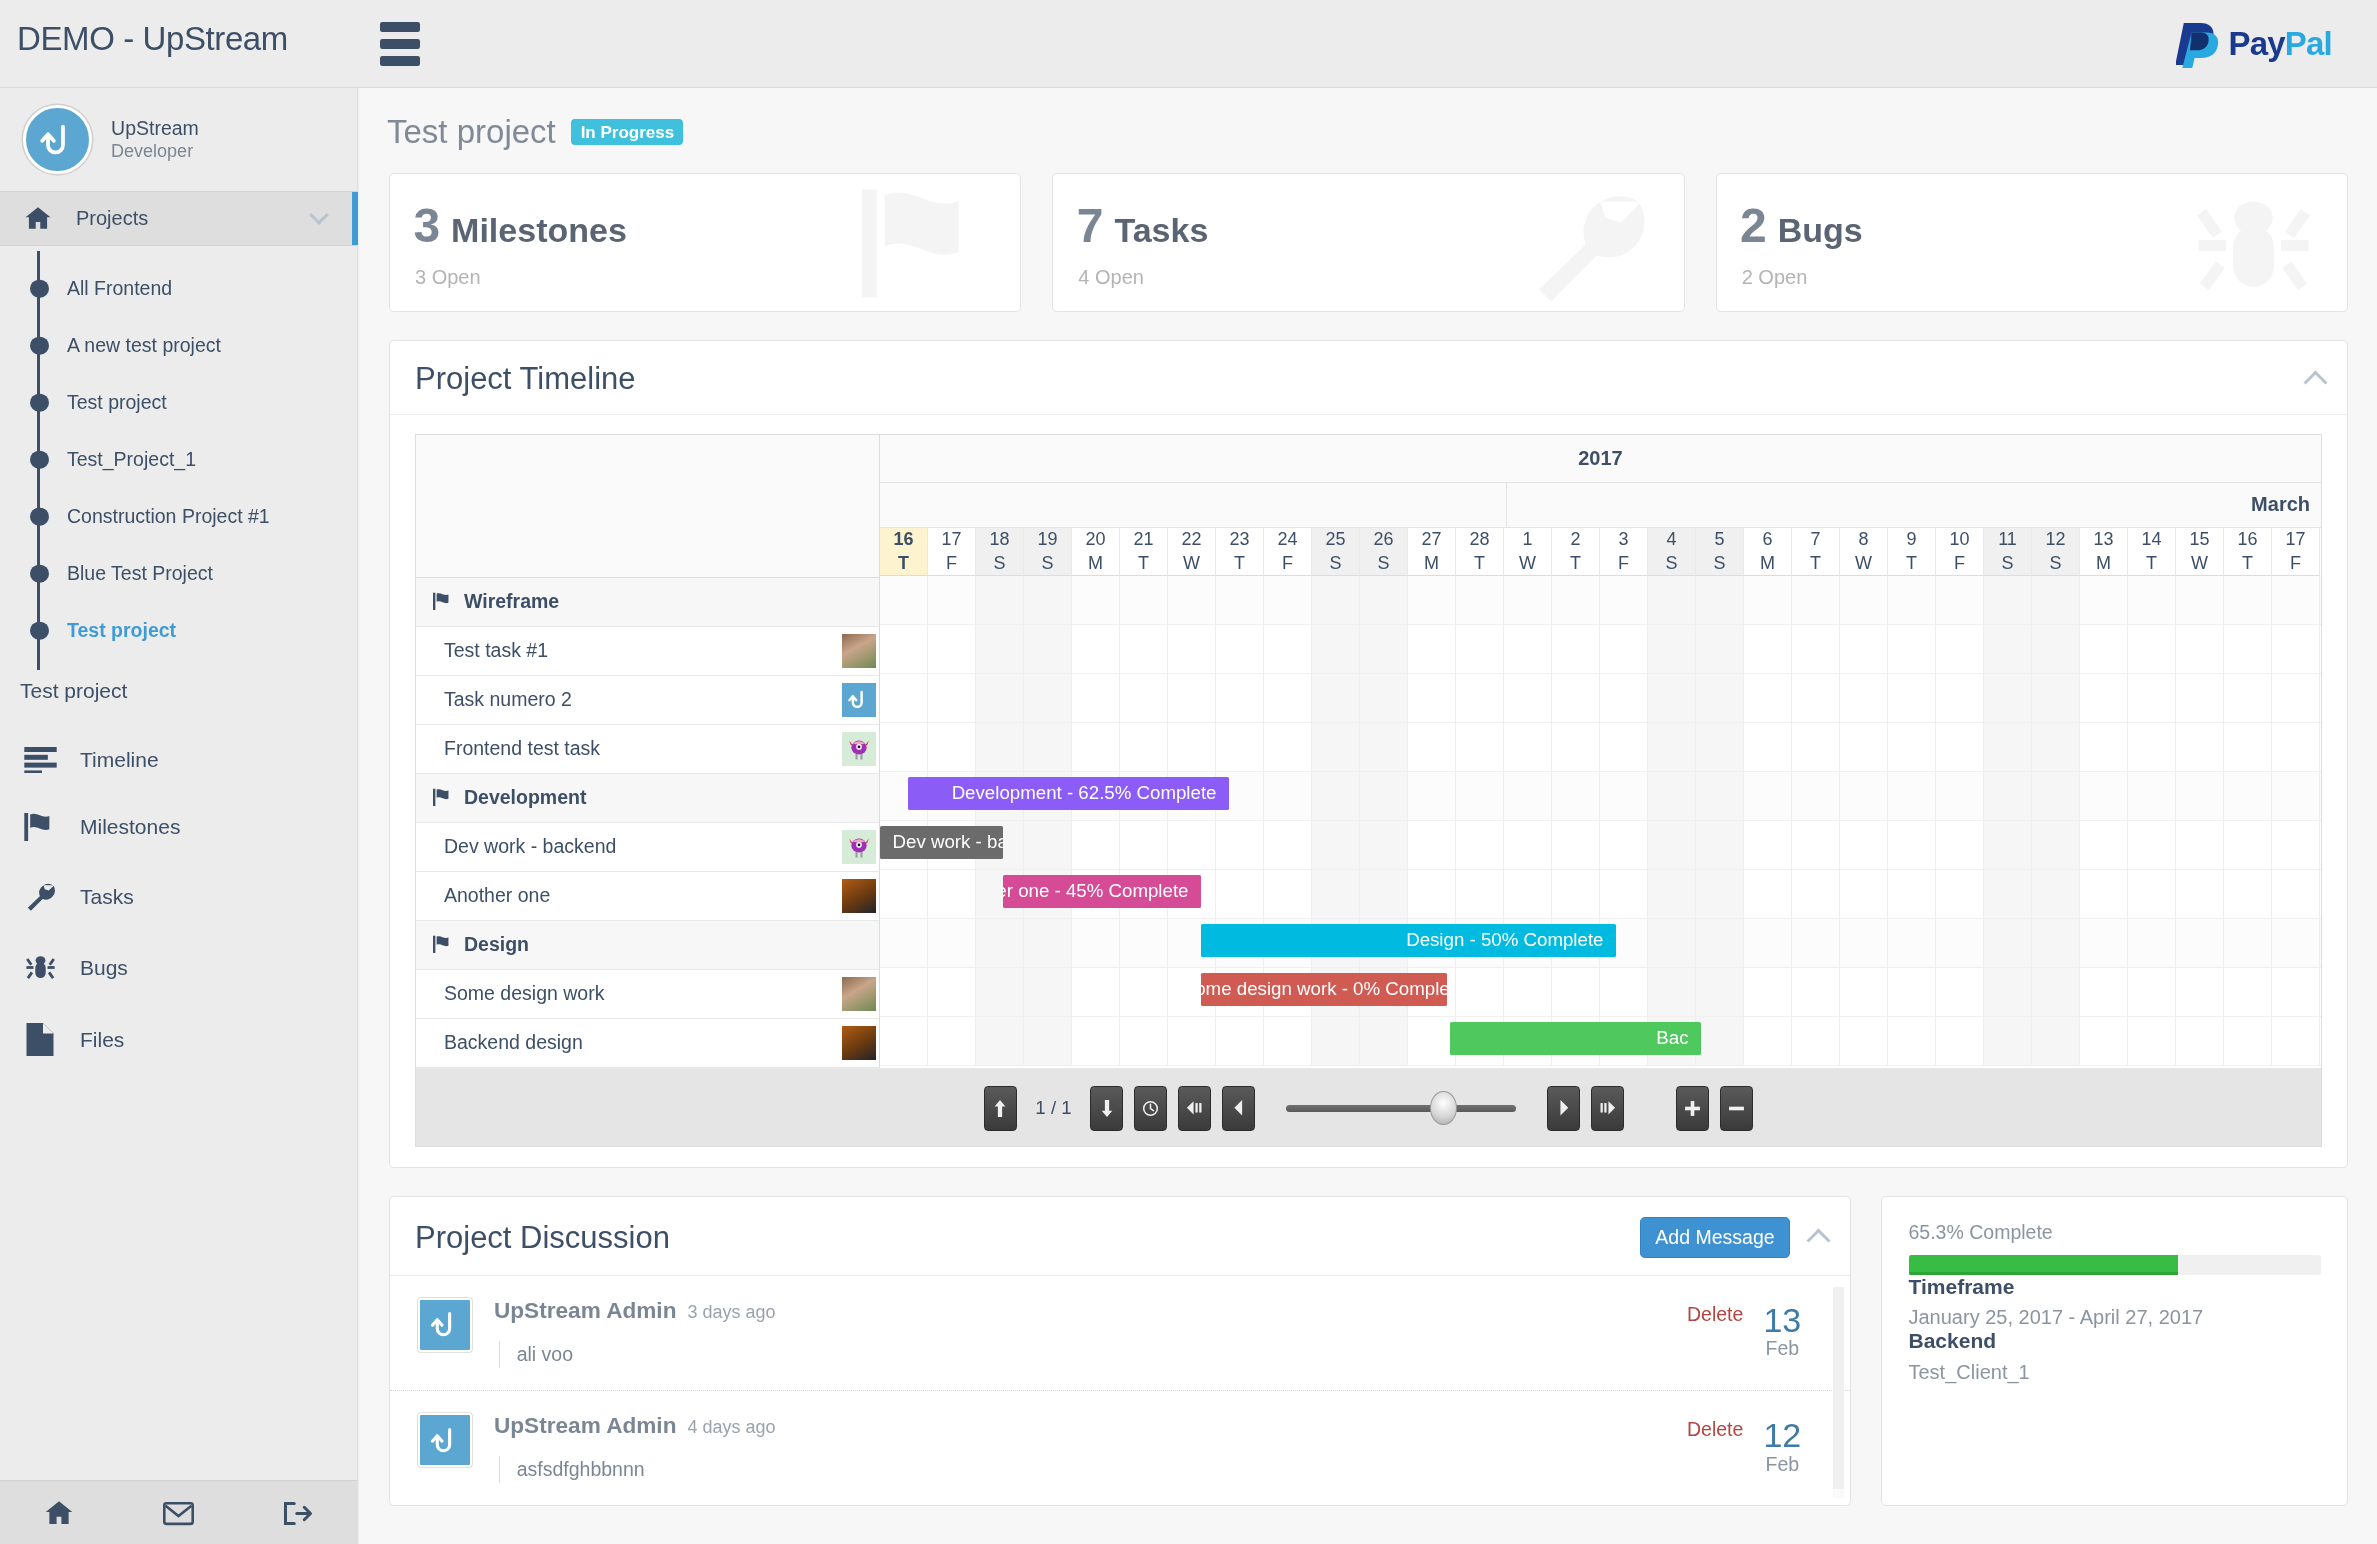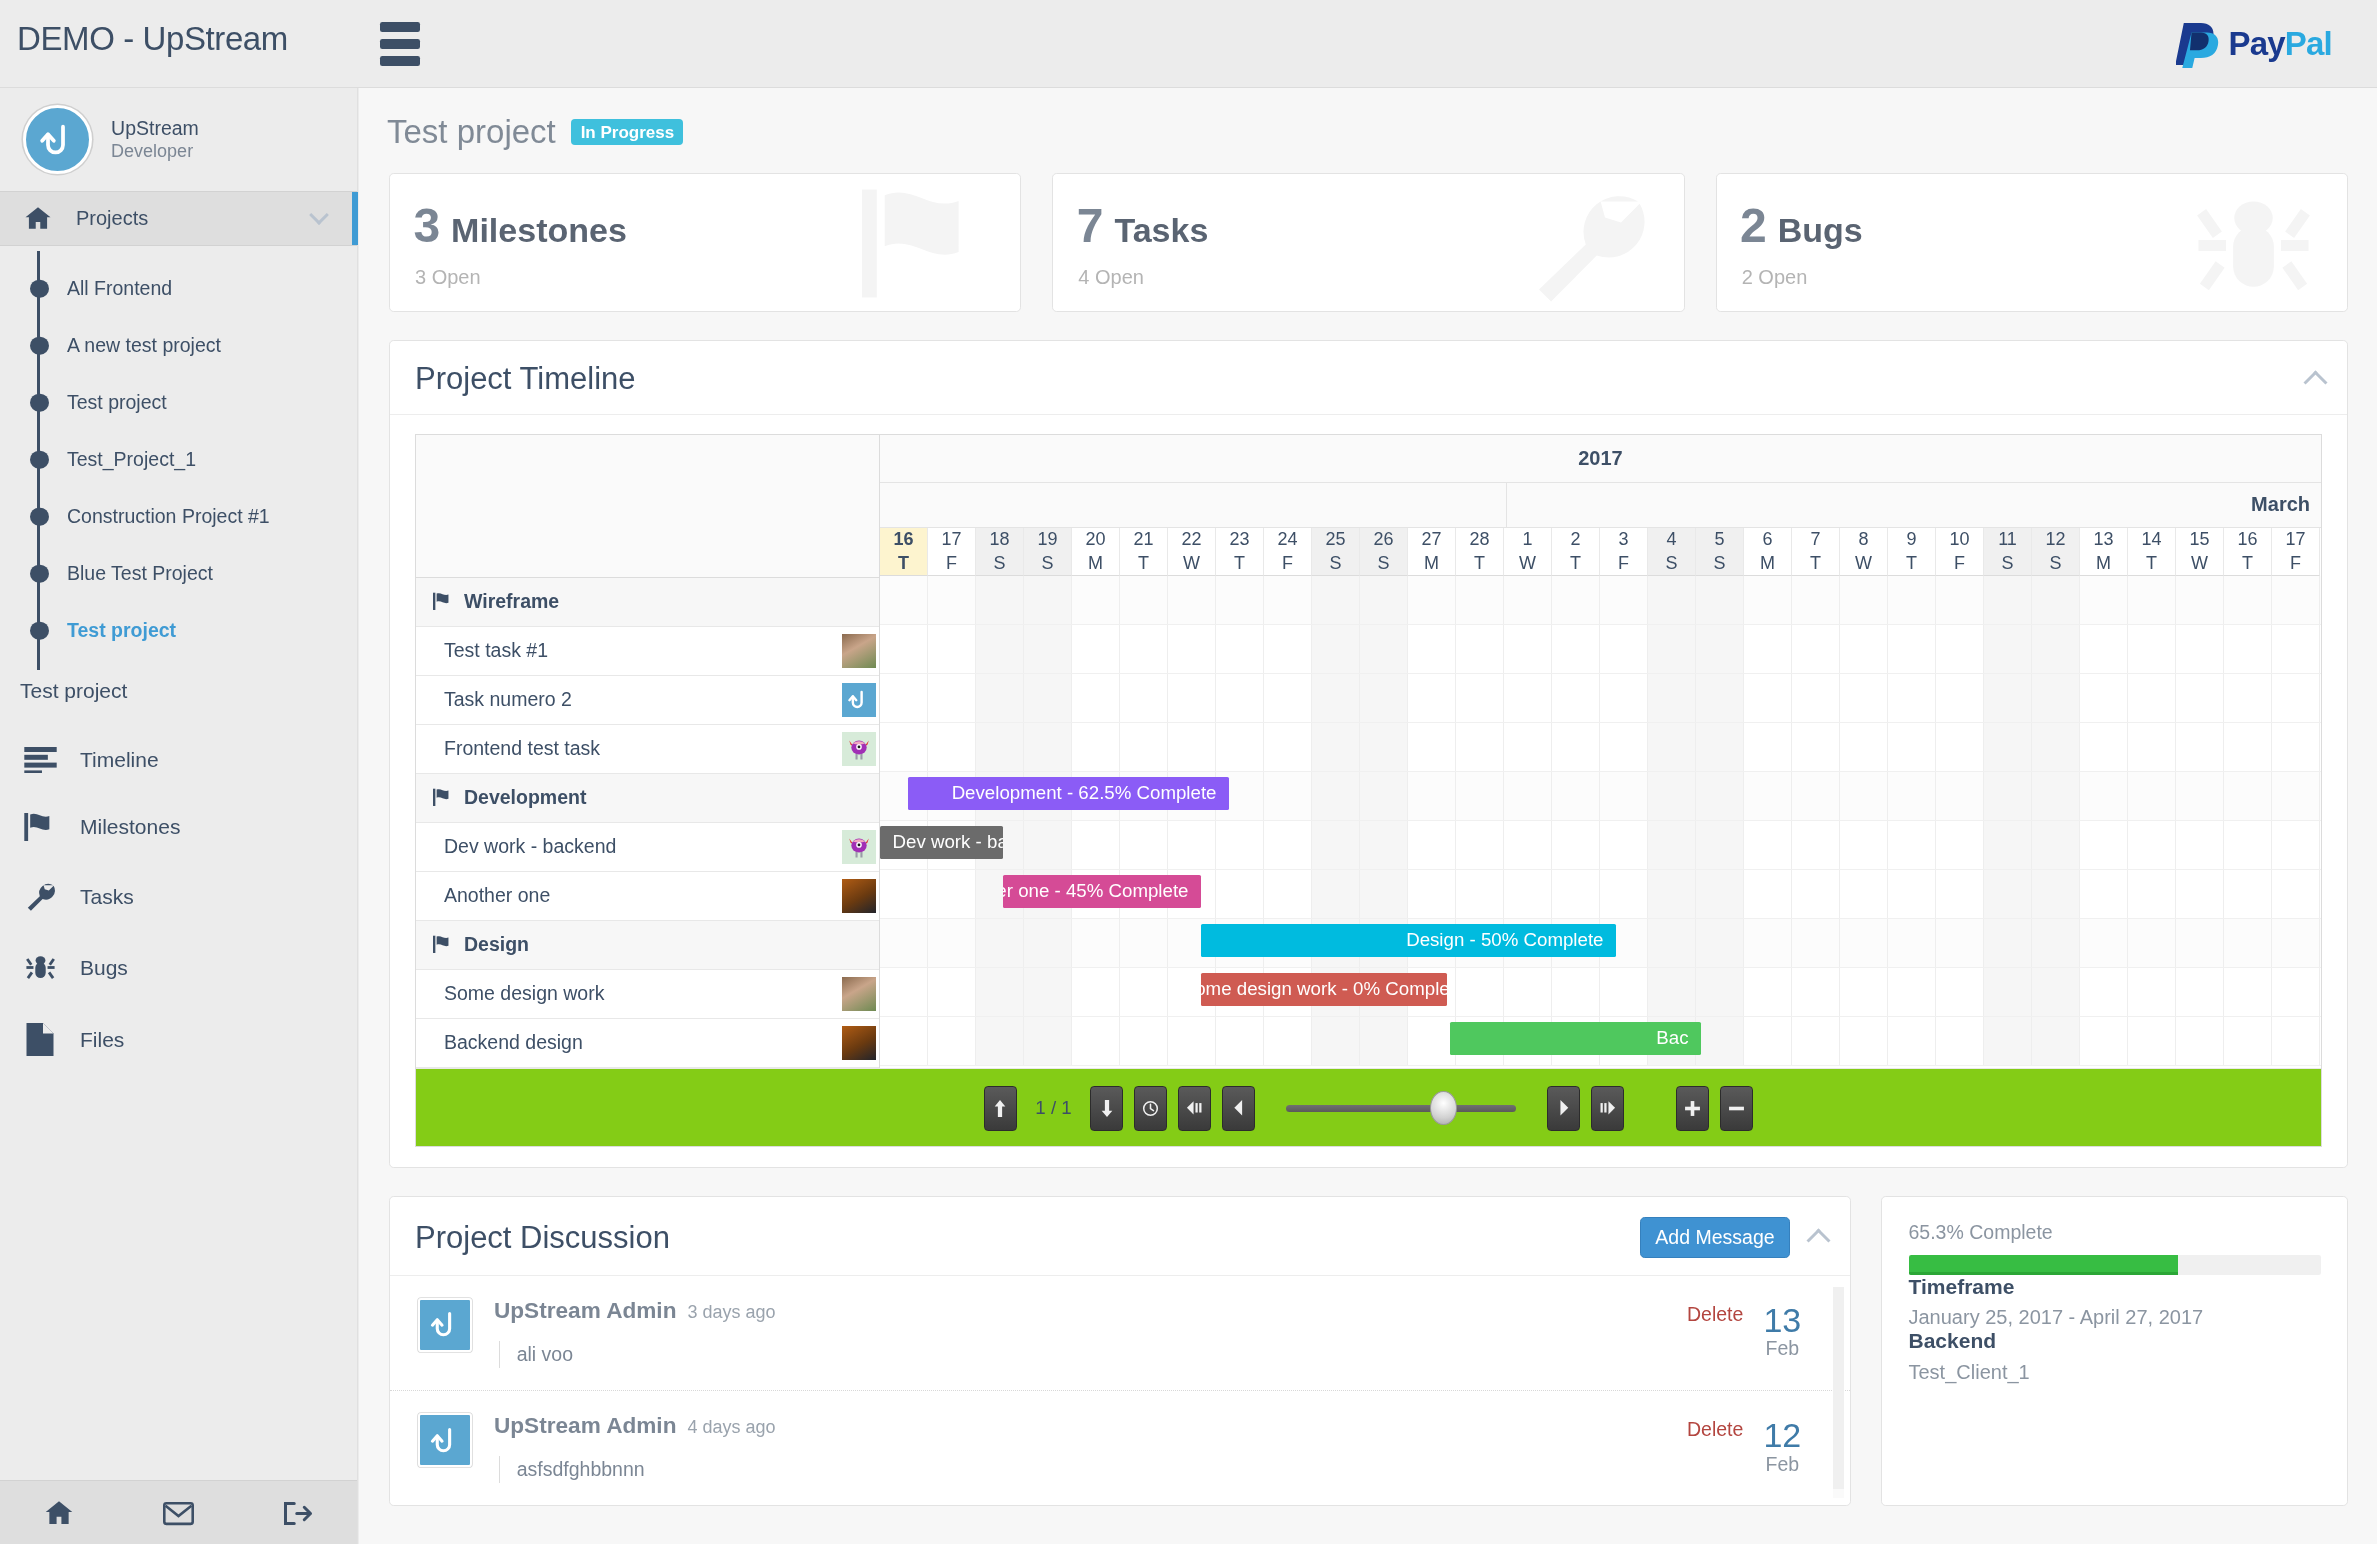--- a/index.html
+++ b/index.html
@@ -193,21 +193,21 @@
   .bar {
     position:absolute; top:4.7px; height:33px; border-radius:1.6px;
     color:#fff; font-size:18.7px; display:flex; align-items:center; justify-content:flex-end;
     padding-right:12.5px; white-space:nowrap; overflow:hidden; cursor:pointer;
   }
   .bar.lbl-left { justify-content:flex-start; padding-left:12.5px; padding-right:0; }
   .bar-prog { position:absolute; left:0; bottom:-5.4px; height:5.4px; background:#3fcb50; }
 
   .gantt-toolbar {
     display:flex; align-items:center; justify-content:center; gap:11px;
-    padding:17px 0 15.6px 0; background:#84cc16; border-top:0.8px solid #e8e8e8;
+    padding:17px 0 15.6px 0; background:#e5e5e5; border-top:0.8px solid #e8e8e8;
   }
   .tb-btn {
     width:33px; height:45px; border-radius:3.9px;
     background:linear-gradient(#5a5a5a,#3a3a3a); border:0.8px solid #2c2c2c;
     display:flex; align-items:center; justify-content:center; cursor:pointer;
     color:#f0f0f0;
   }
   .tb-page { font-size:18.7px; color:#3d4f66; margin:0 7.8px; }
   .tb-slider { width:230px; height:14px; position:relative; margin:0 20px; }
   .tb-slider .track {

